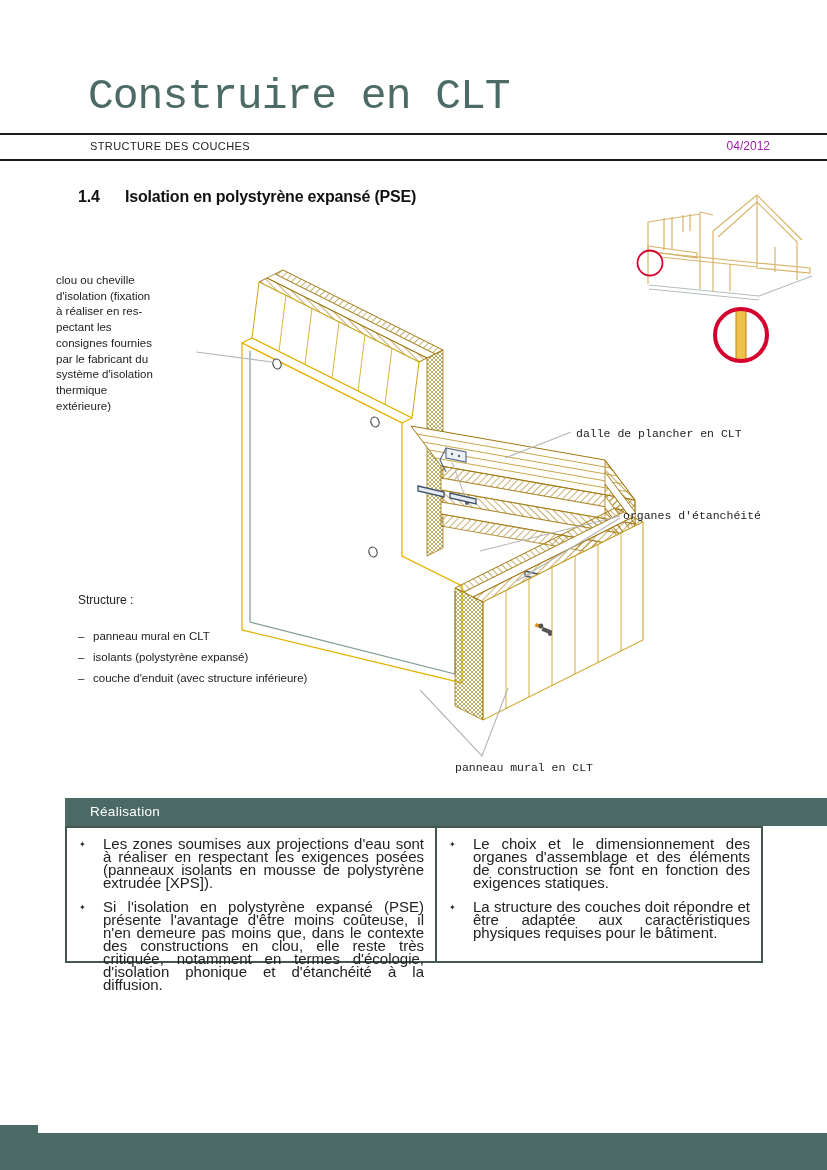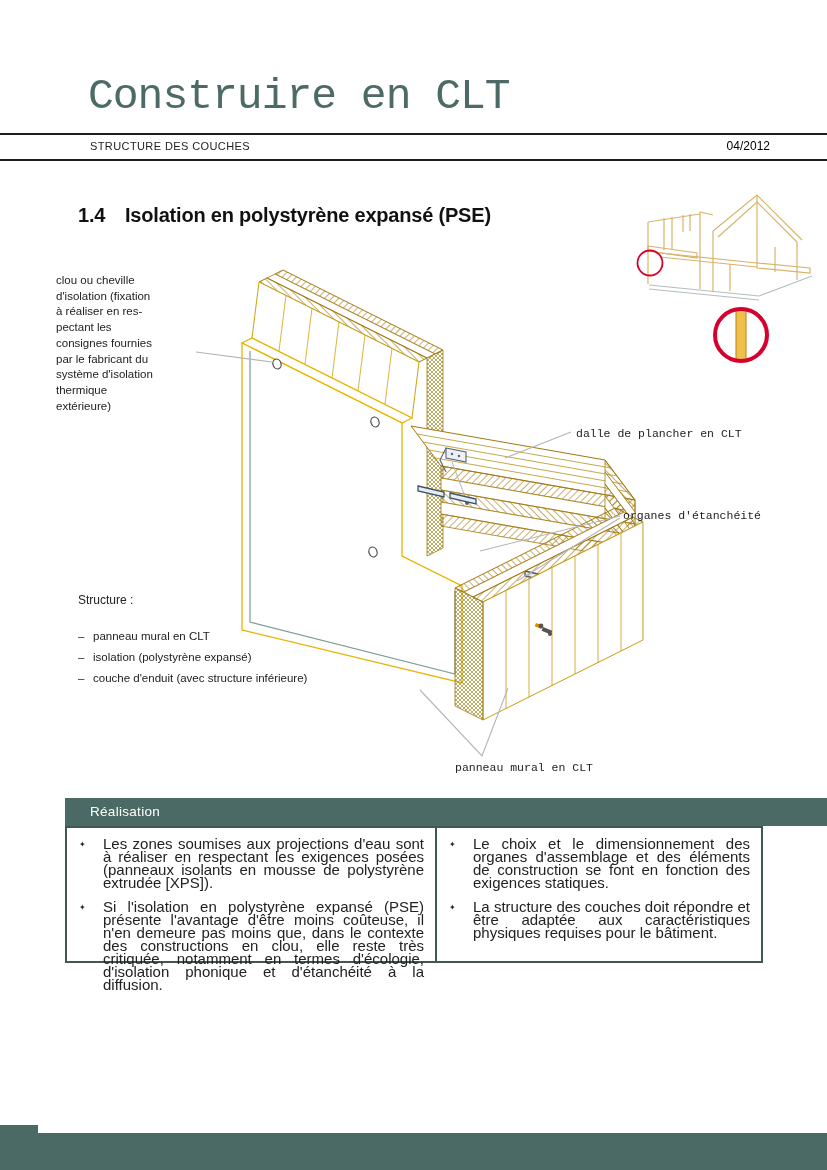--- a/index.html
+++ b/index.html
@@ -4,22 +4,22 @@
 <style>
   html,body{margin:0;padding:0;}
   body{width:827px;height:1170px;background:#ffffff;font-family:"Liberation Sans",sans-serif;overflow:hidden;}
   #page{position:relative;width:827px;height:1170px;background:#fff;}
   .abs{position:absolute;}
   #doc-title{left:88px;top:72px;font-size:43px;letter-spacing:-1px;color:#4c6b66;font-weight:400;font-family:Liberation Mono, monospace;}
   .hrule{left:0;width:827px;height:2px;background:#1c1c1c;}
   #rule-top{top:133px;}
   #rule-bottom{top:159px;}
   #header-left{left:78px;top:140px;font-size:11px;letter-spacing:0.4px;color:#222;margin-left:12px;}
-  #header-right{right:57px;top:139px;font-size:12px;color:#000000;}
-  #section-heading{left:78px;top:188px;font-size:20px;font-weight:bold;color:#111;letter-spacing:-0.2px;margin-top:16px;}
+  #header-right{right:57px;top:139px;font-size:12px;color:#a21caf;}
+  #section-heading{left:78px;top:188px;font-size:16px;font-weight:bold;color:#111;letter-spacing:-0.2px;}
   #section-number{display:inline-block;width:47px;}
   #label-fixing{left:56px;top:273px;width:134px;font-size:11.5px;line-height:15.7px;color:#222;white-space:pre-line;}
   .dlabel{font-size:11.5px;color:#222;white-space:nowrap;font-family:Liberation Mono, monospace;}
   #label-floor-slab{left:576px;top:427px;}
   #label-sealing{left:623px;top:509px;}
   #label-wall-panel{left:455px;top:761px;}
   #structure-block{left:78px;top:593px;font-size:11.5px;color:#222;}
   #structure-heading{font-size:12px;margin-bottom:22px;}
   .sitem{margin-bottom:7px;line-height:14px;}
   .sitem .dash{display:inline-block;width:15px;}
@@ -190,21 +190,21 @@
   <div class="abs dlabel" id="label-floor-slab">dalle de plancher en CLT</div>
   <div class="abs dlabel" id="label-sealing">organes d'étanchéité</div>
   <div class="abs dlabel" id="label-wall-panel">panneau mural en CLT</div>
 
   <div class="abs" id="structure-block">
     <div id="structure-heading">Structure :</div>
     <div class="sitem">
       <span class="dash">–</span><span>panneau mural en CLT</span>
     </div>
     <div class="sitem">
-      <span class="dash">–</span><span>isolation (polystyrène expansé)</span>
+      <span class="dash">–</span><span>isolants (polystyrène expansé)</span>
     </div>
     <div class="sitem">
       <span class="dash">–</span><span>couche d'enduit (avec structure inférieure)</span>
     </div>
   </div>
 
   <div class="abs" id="realisation-bar">
     <div id="realisation-title">Réalisation</div>
   </div>
 

